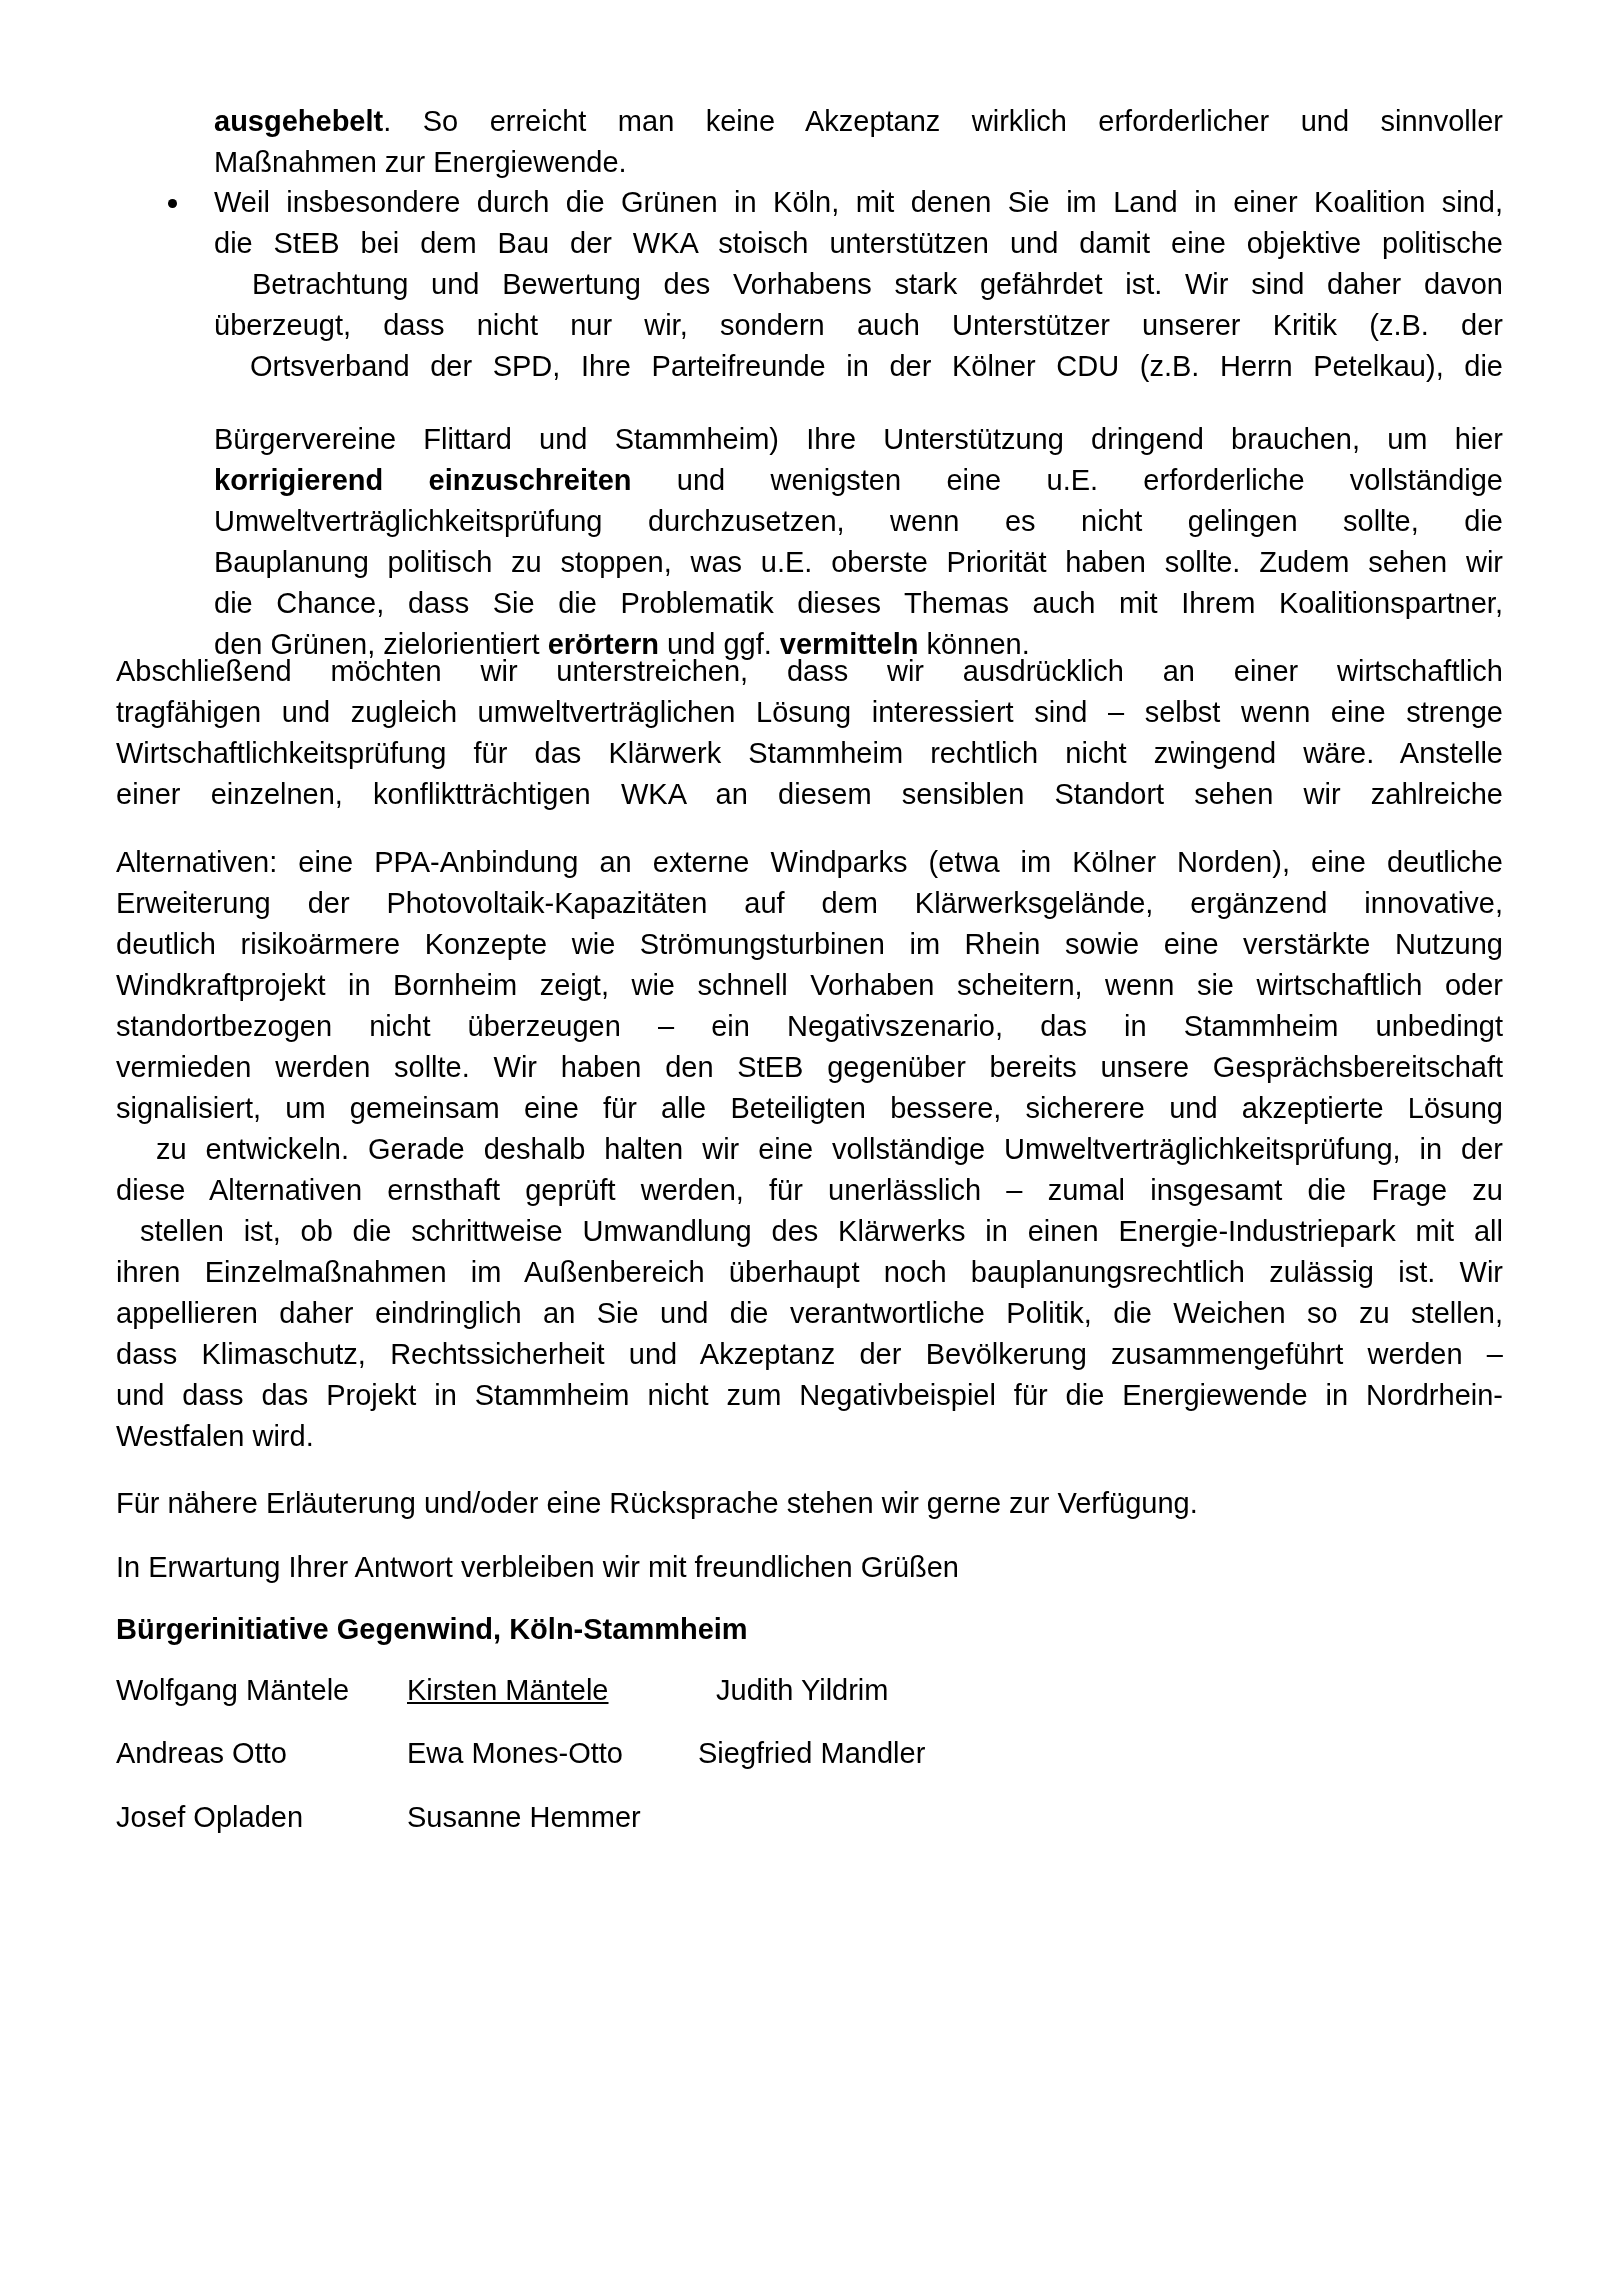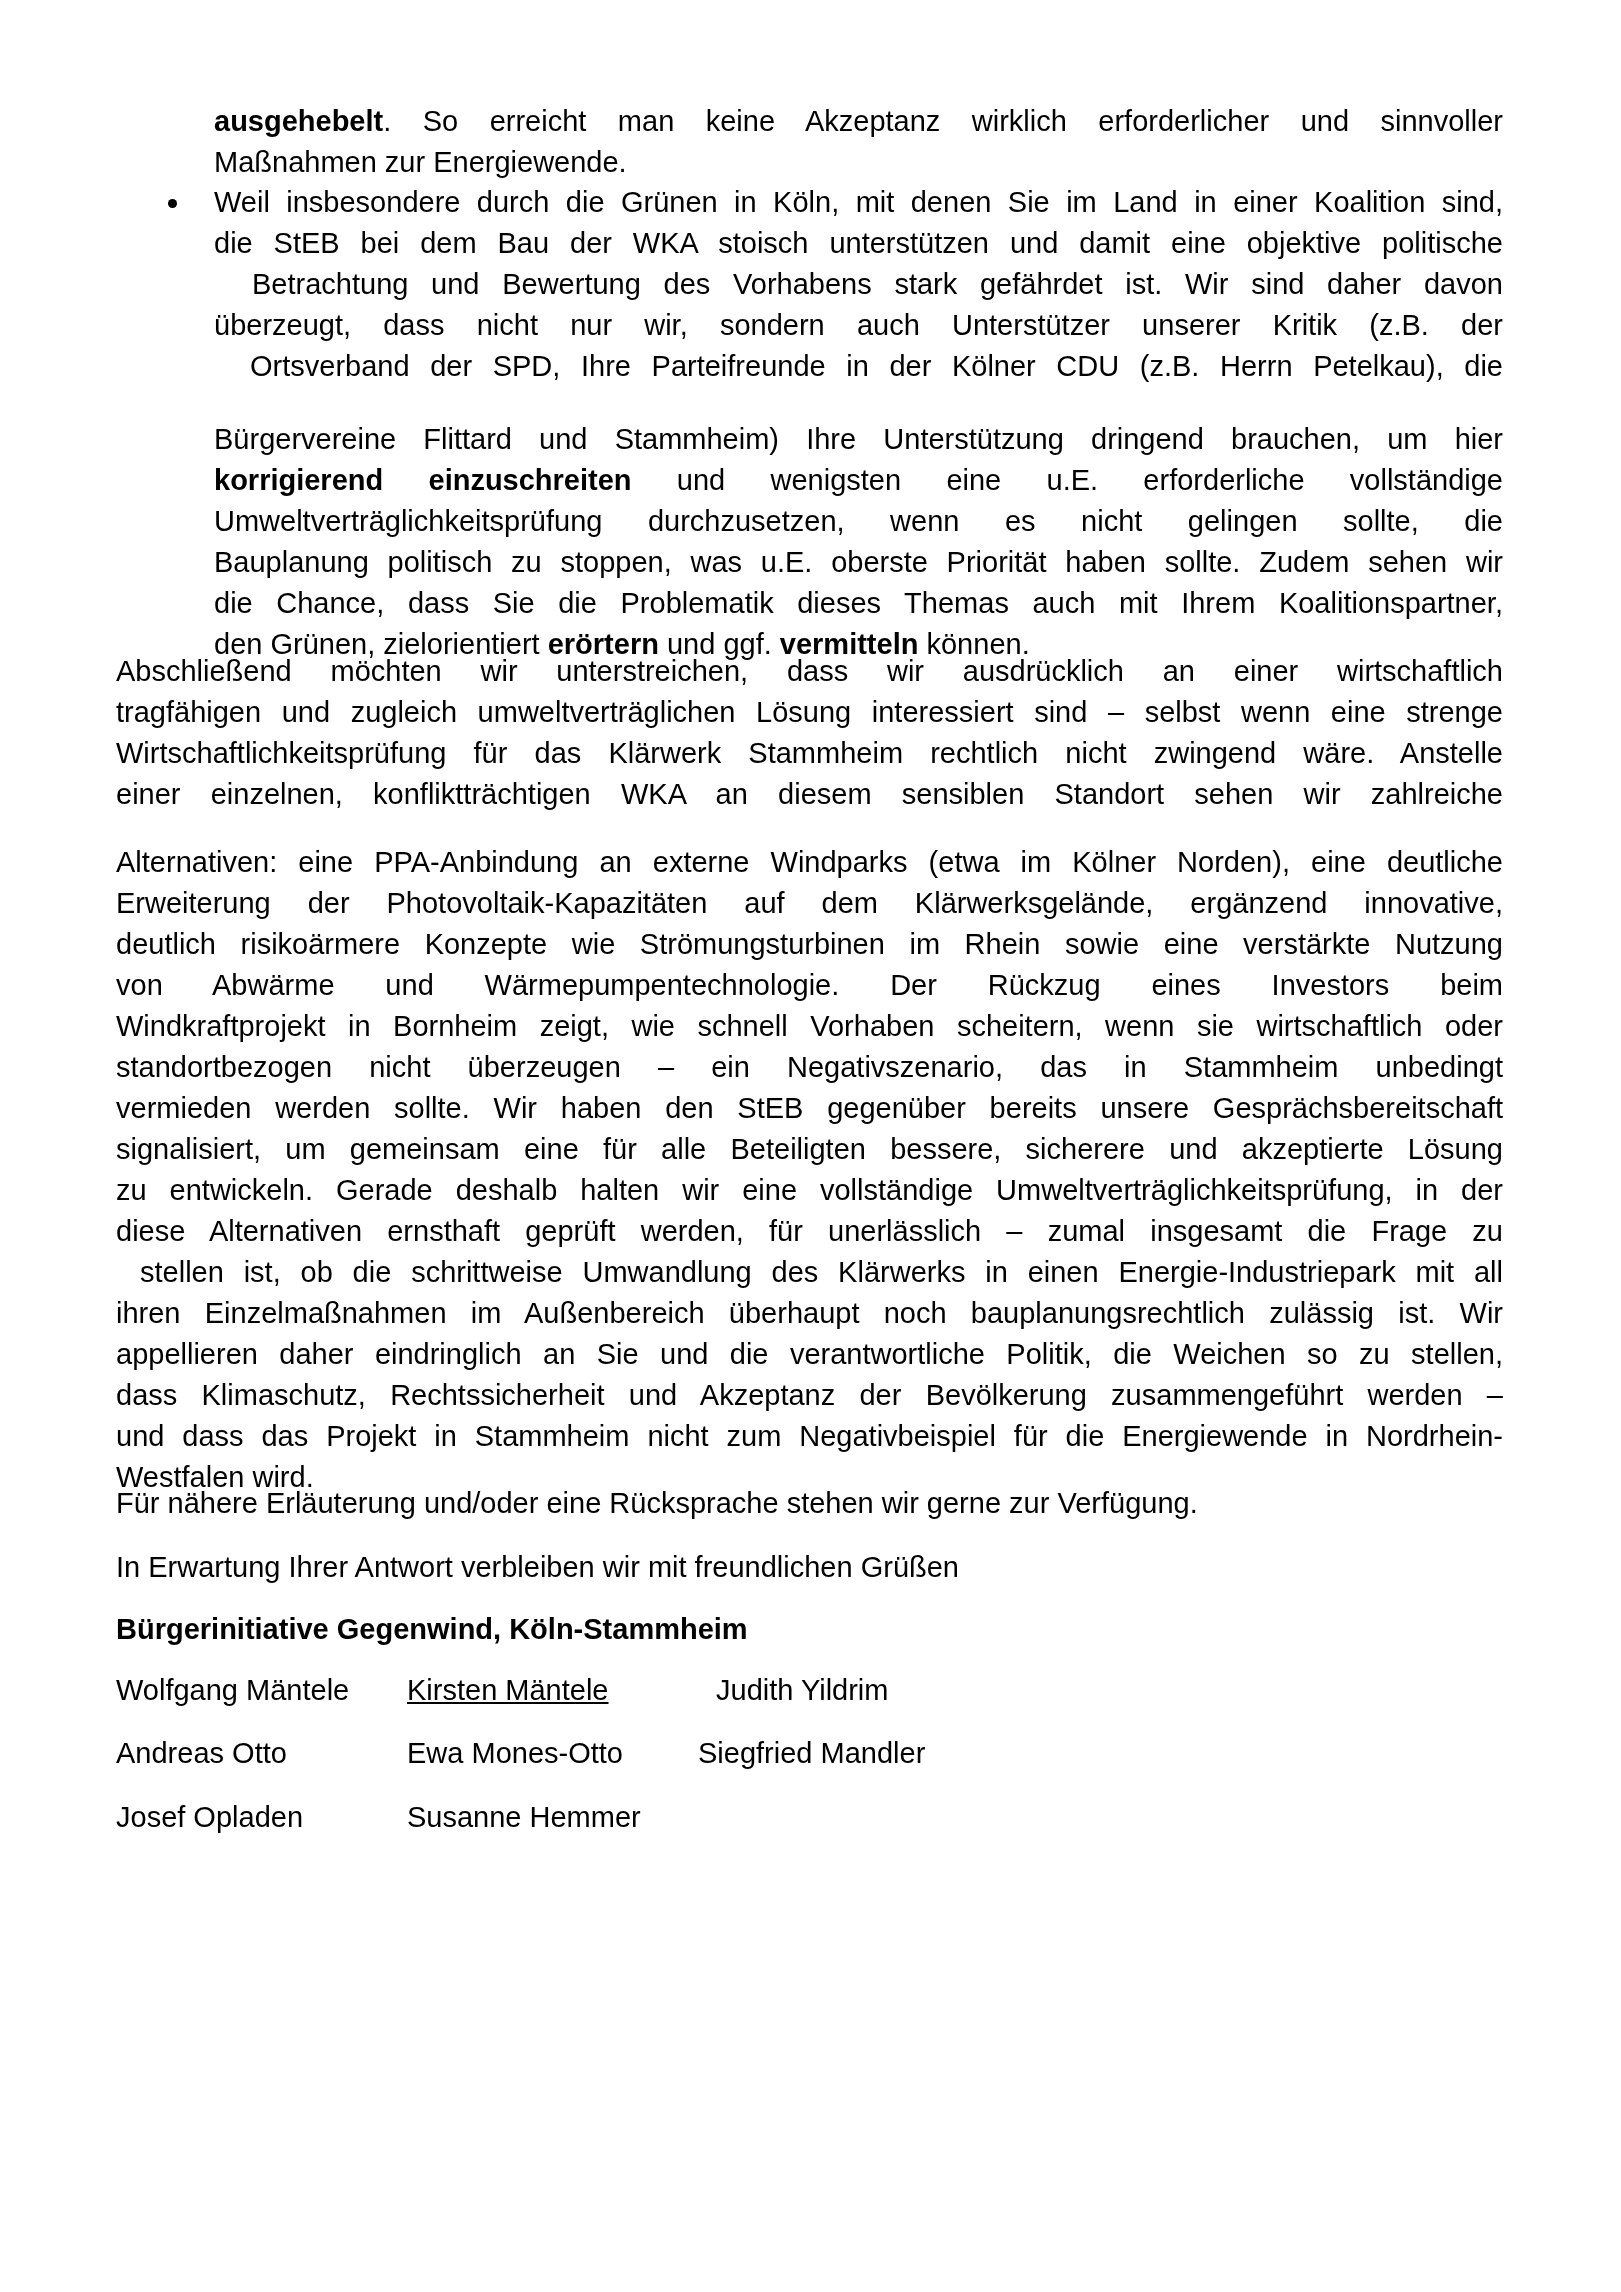--- a/index.html
+++ b/index.html
@@ -51,26 +51,25 @@
     </div>
 
   <div class="block" id="blk-closing" style="left:116px; top:651px; width:1387px;">
       <div class="line" style="white-space: normal;"><span>Abschließend möchten wir unterstreichen, dass wir ausdrücklich an einer wirtschaftlich</span></div>
       <div class="line" style="white-space: normal;"><span>tragfähigen und zugleich umweltverträglichen Lösung interessiert sind – selbst wenn eine strenge</span></div>
       <div class="line" style="white-space: normal;"><span>Wirtschaftlichkeitsprüfung für das Klärwerk Stammheim rechtlich nicht zwingend wäre. Anstelle</span></div>
       <div class="line" style="white-space: normal;"><span>einer einzelnen, konfliktträchtigen WKA an diesem sensiblen Standort sehen wir zahlreiche</span></div>
       <div class="line" style="white-space: normal; margin-top: 27px;"><span>Alternativen: eine PPA-Anbindung an externe Windparks (etwa im Kölner Norden), eine deutliche</span></div>
       <div class="line" style="white-space: normal;"><span>Erweiterung der Photovoltaik-Kapazitäten auf dem Klärwerksgelände, ergänzend innovative,</span></div>
       <div class="line" style="white-space: normal;"><span>deutlich risikoärmere Konzepte wie Strömungsturbinen im Rhein sowie eine verstärkte Nutzung</span></div>
-      <div class="line" style="white-space: normal;"><span>von Abwärme und Wärmepumpentechnologie. Der Rückzug eines Investors beim</span></div>
       <div class="line" style="white-space: normal;"><span>Windkraftprojekt in Bornheim zeigt, wie schnell Vorhaben scheitern, wenn sie wirtschaftlich oder</span></div>
       <div class="line" style="white-space: normal;"><span>standortbezogen nicht überzeugen – ein Negativszenario, das in Stammheim unbedingt</span></div>
       <div class="line" style="white-space: normal;"><span>vermieden werden sollte. Wir haben den StEB gegenüber bereits unsere Gesprächsbereitschaft</span></div>
       <div class="line" style="white-space: normal;"><span>signalisiert, um gemeinsam eine für alle Beteiligten bessere, sicherere und akzeptierte Lösung</span></div>
-      <div class="line" style="white-space: normal;"><span>zu entwickeln. Gerade deshalb halten wir eine vollständige Umweltverträglichkeitsprüfung, in der</span></div>
+      <div class="line" style="white-space: normal; margin-left: 40px;"><span>zu entwickeln. Gerade deshalb halten wir eine vollständige Umweltverträglichkeitsprüfung, in der</span></div>
       <div class="line" style="white-space: normal;"><span>diese Alternativen ernsthaft geprüft werden, für unerlässlich – zumal insgesamt die Frage zu</span></div>
       <div class="line" style="white-space: normal; margin-left: 24px;"><span>stellen ist, ob die schrittweise Umwandlung des Klärwerks in einen Energie-Industriepark mit all</span></div>
       <div class="line" style="white-space: normal;"><span>ihren Einzelmaßnahmen im Außenbereich überhaupt noch bauplanungsrechtlich zulässig ist. Wir</span></div>
       <div class="line" style="white-space: normal;"><span>appellieren daher eindringlich an Sie und die verantwortliche Politik, die Weichen so zu stellen,</span></div>
       <div class="line" style="white-space: normal;"><span>dass Klimaschutz, Rechtssicherheit und Akzeptanz der Bevölkerung zusammengeführt werden –</span></div>
       <div class="line" style="white-space: normal;"><span>und dass das Projekt in Stammheim nicht zum Negativbeispiel für die Energiewende in Nordrhein-</span></div>
       <div class="line last" style="white-space: normal;"><span>Westfalen wird.</span></div>
     </div>
 
   <div class="block" style="left:116px; top:1483px; width:1387px;">

